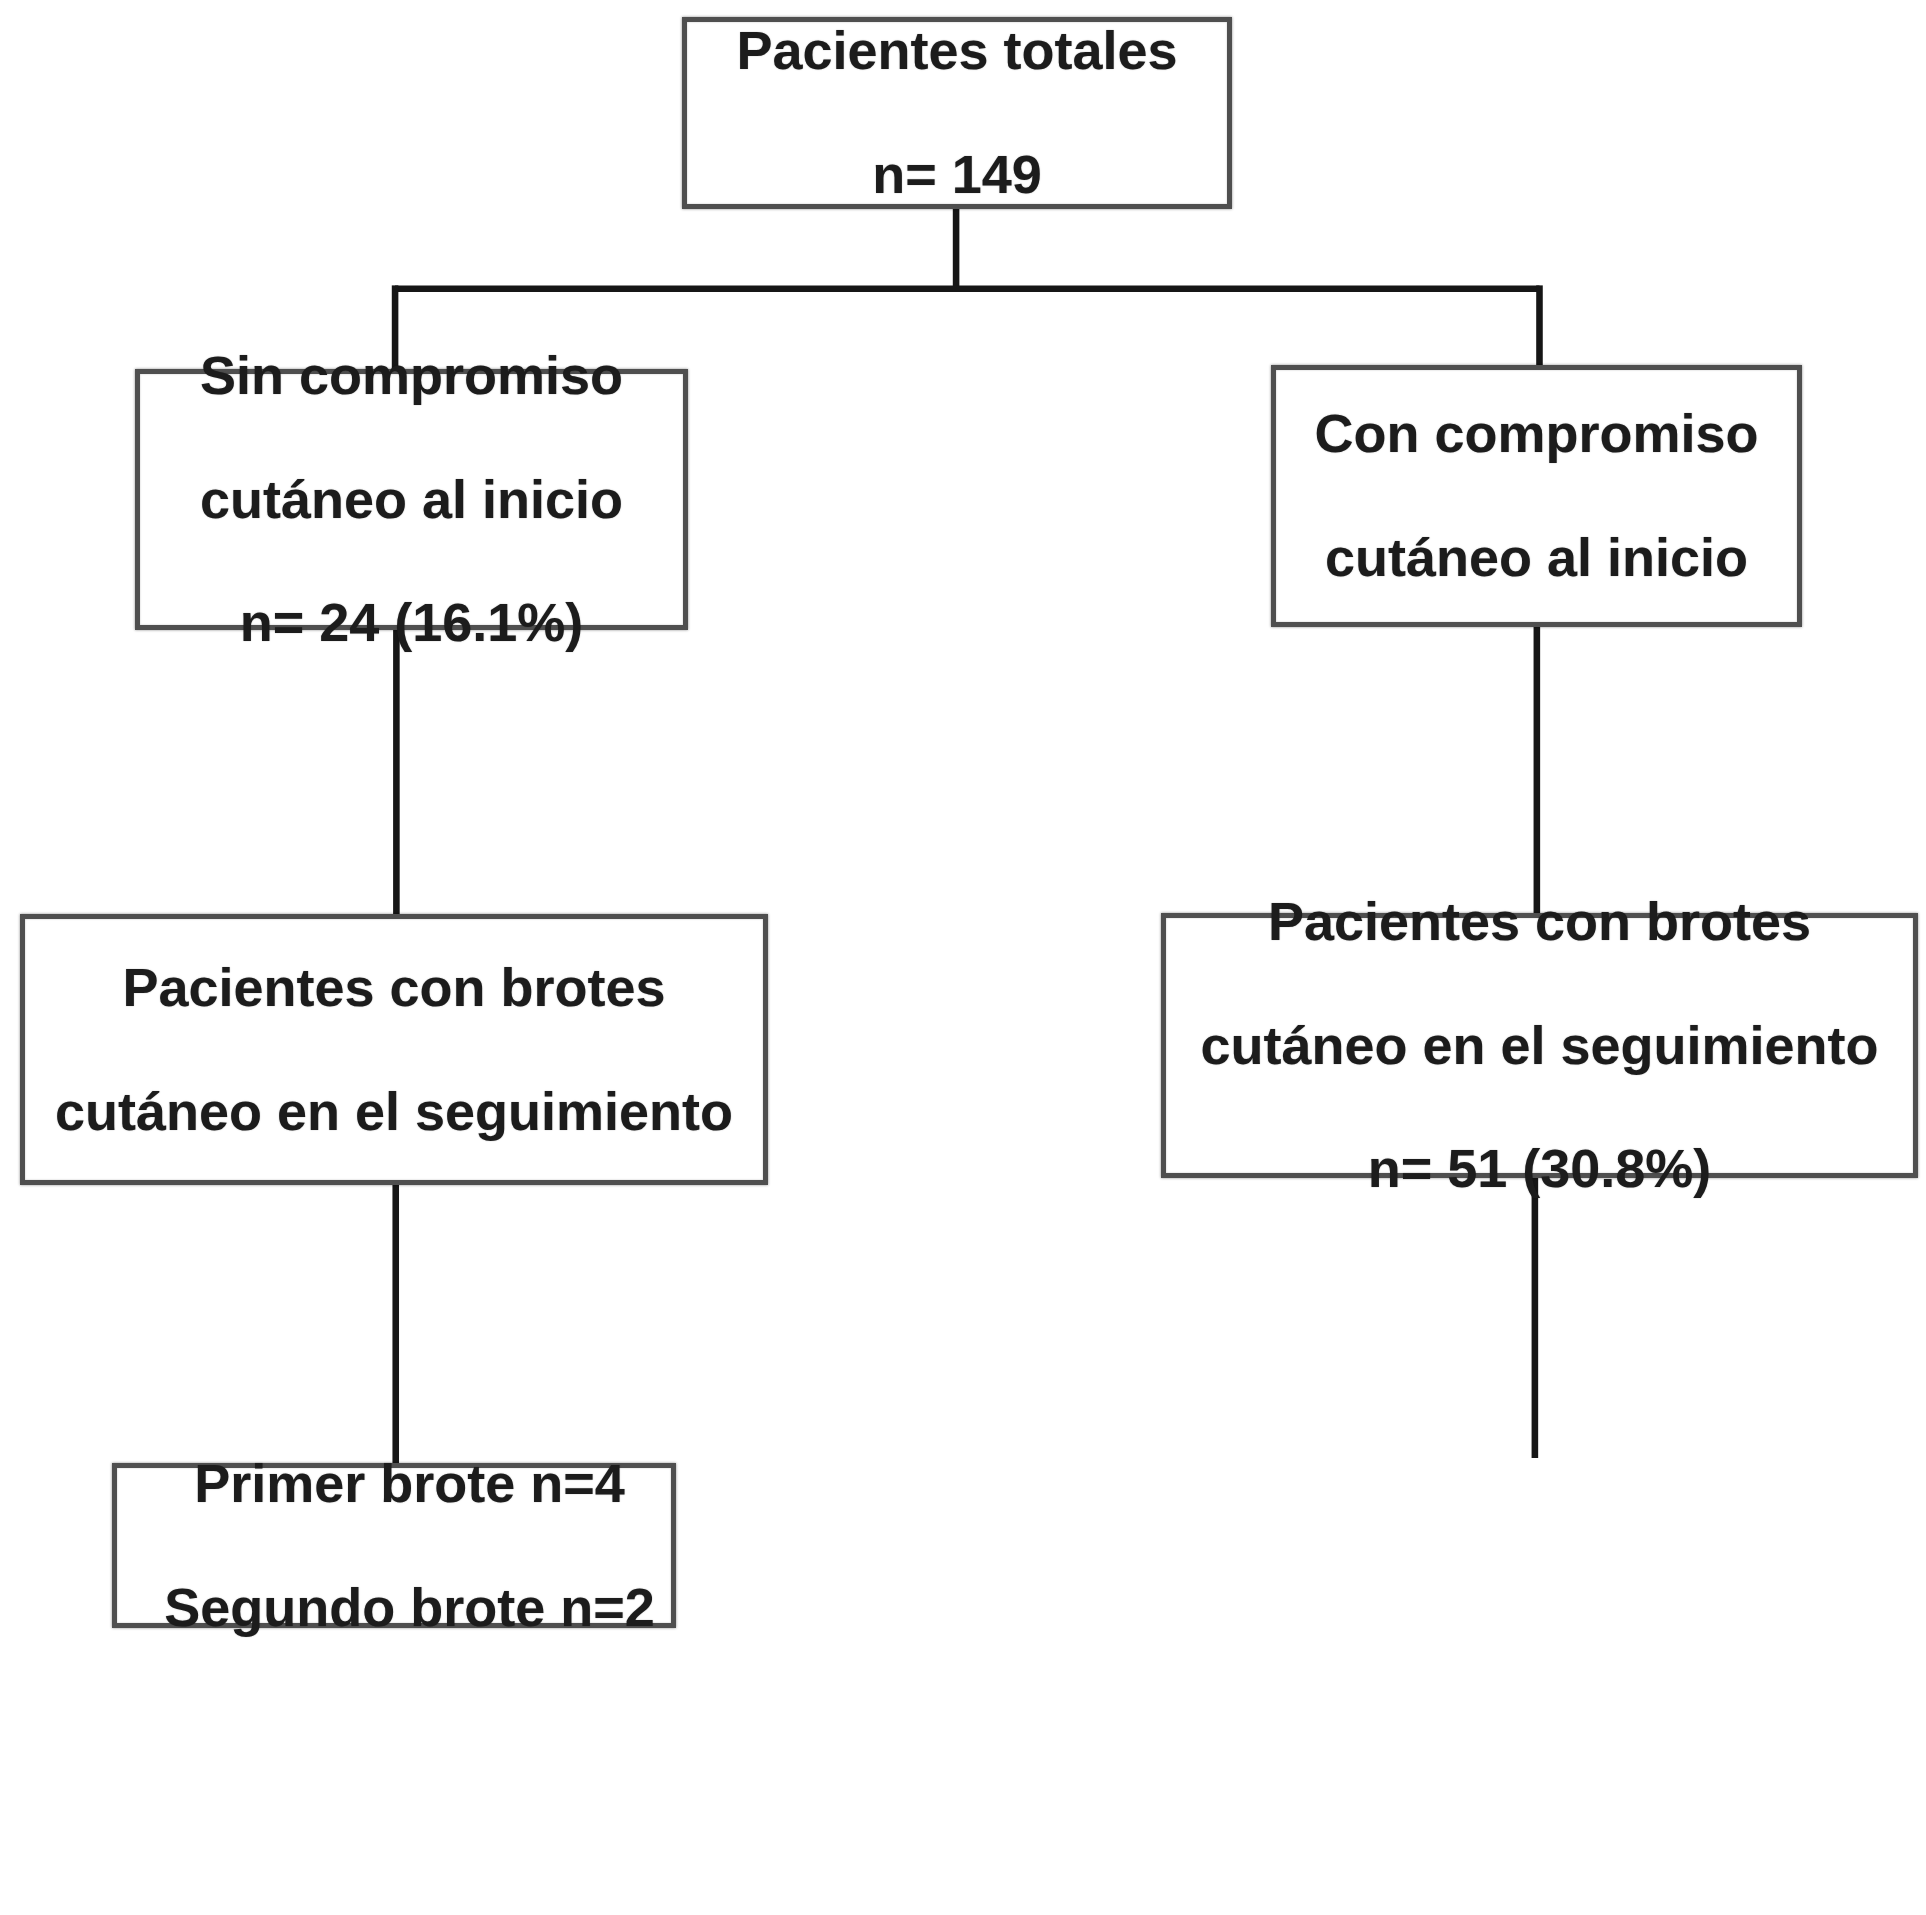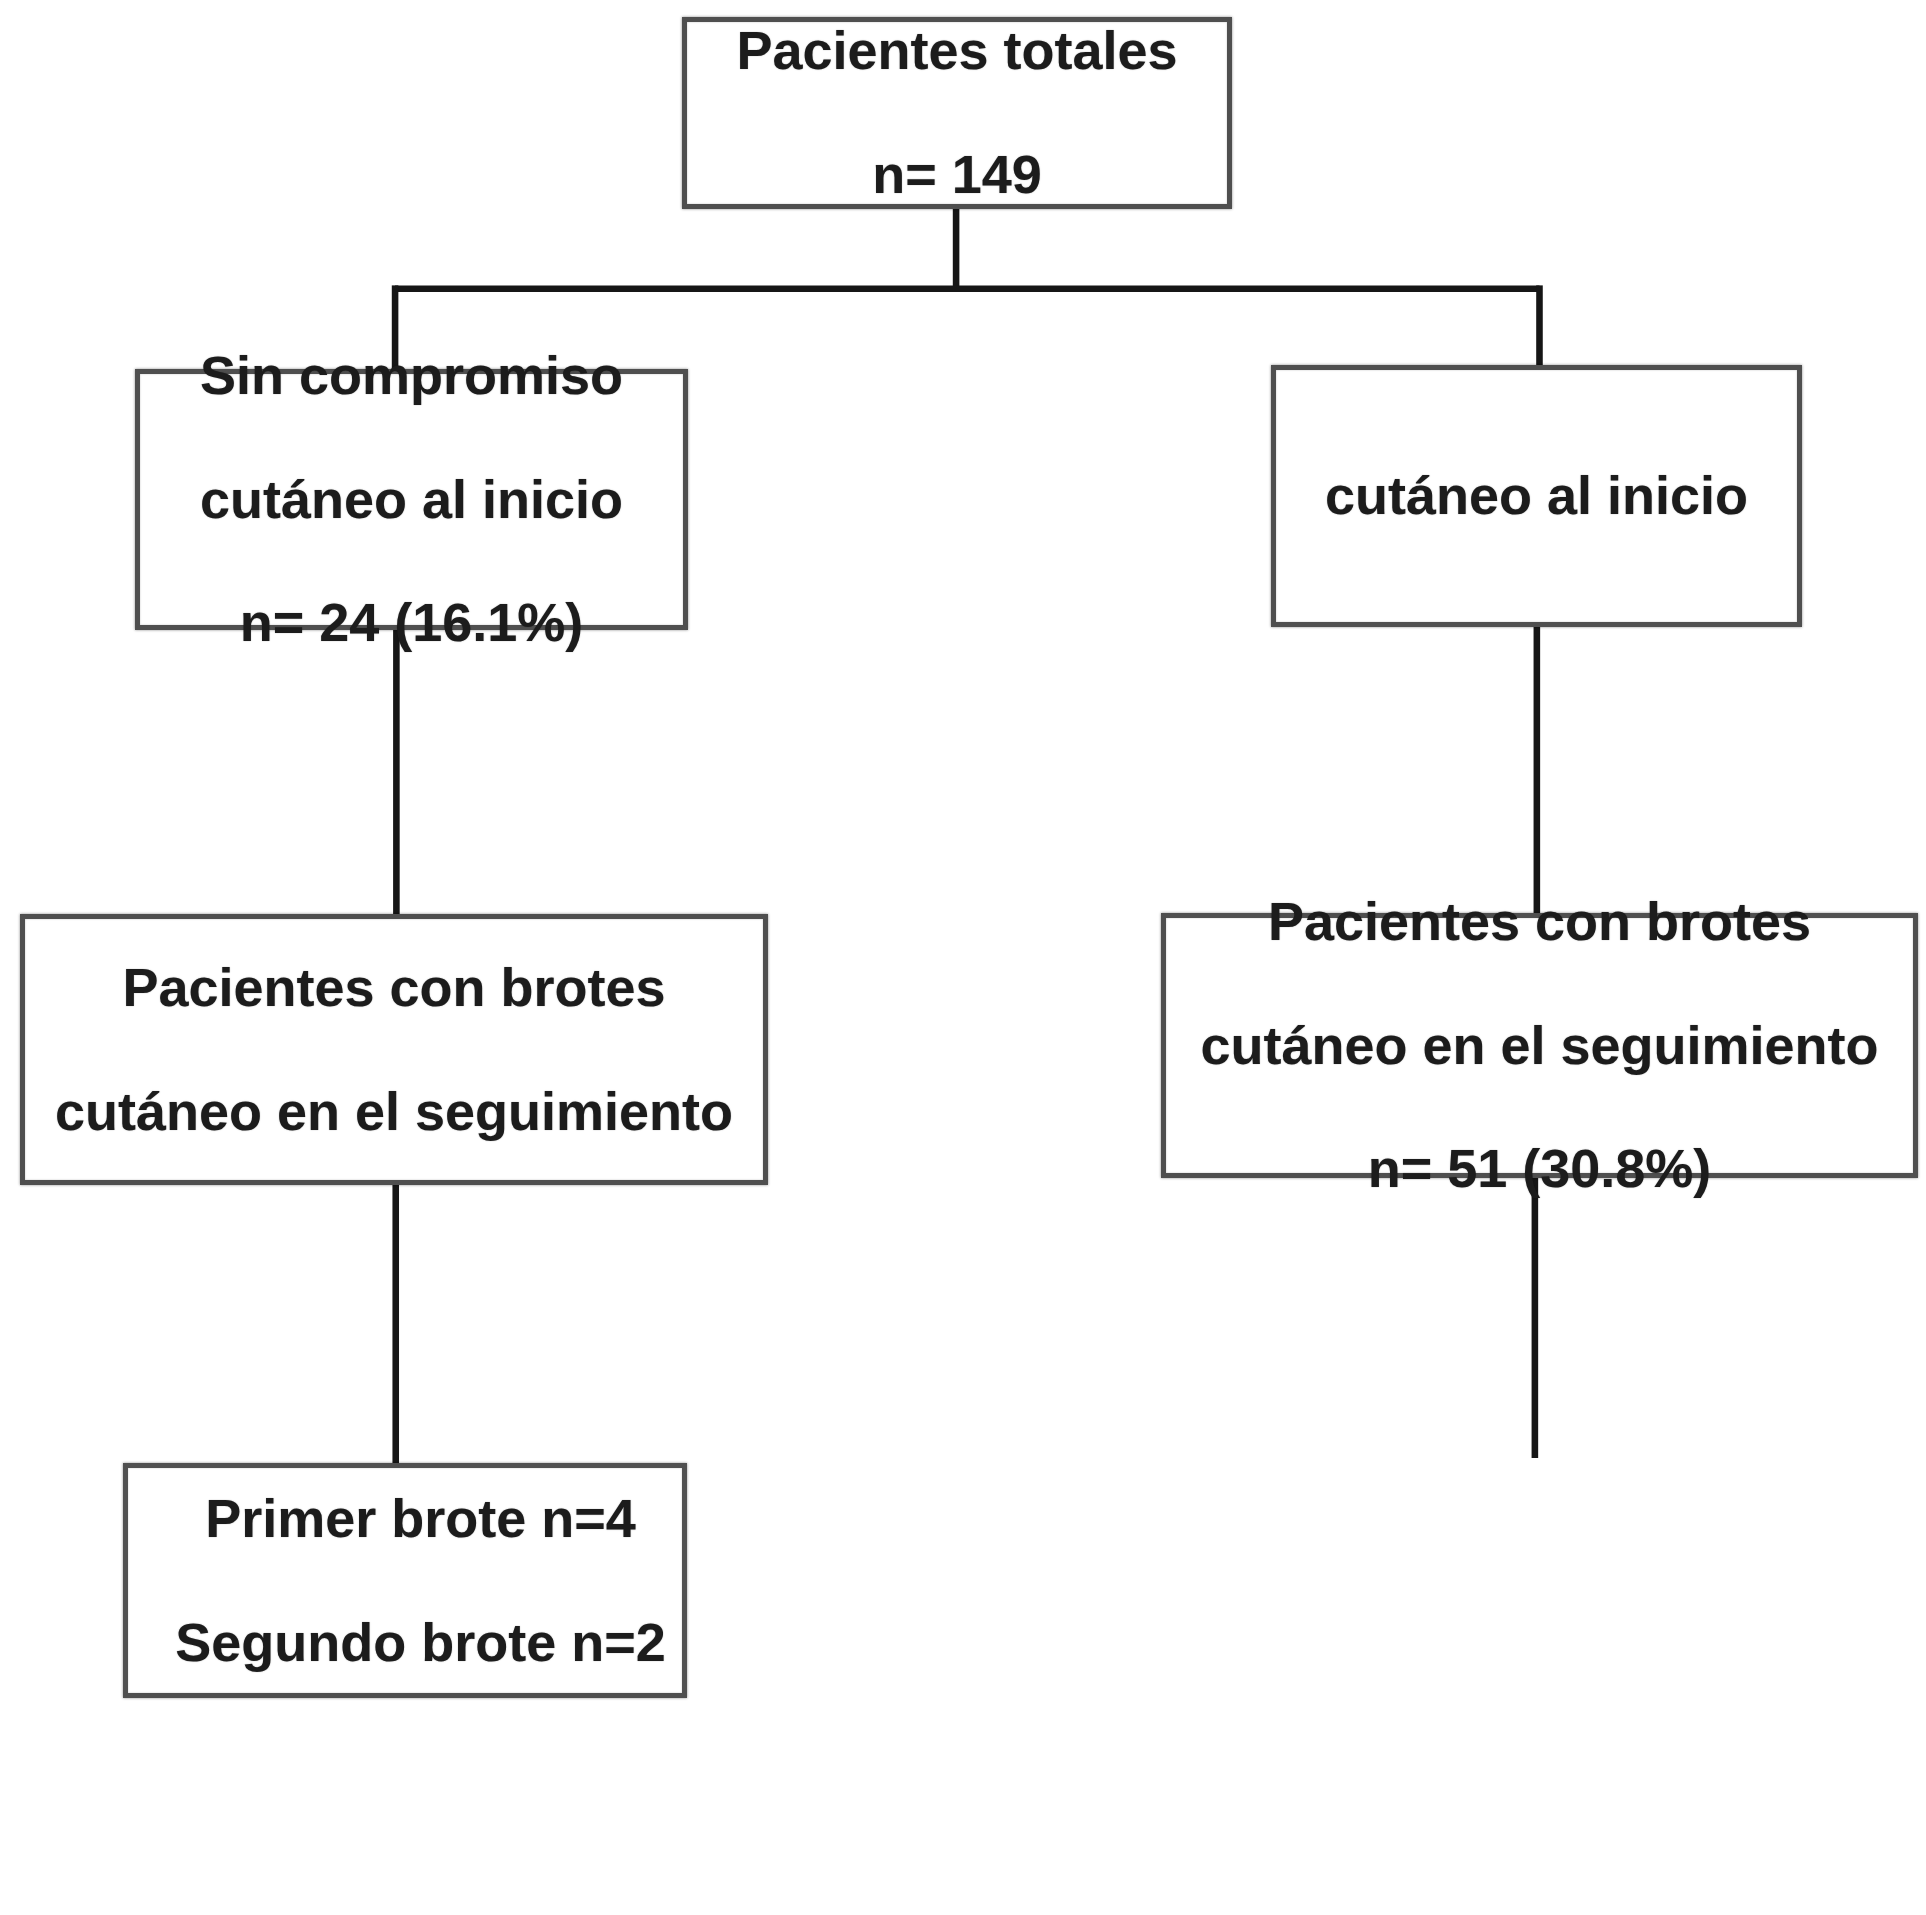--- a/index.html
+++ b/index.html
@@ -70,34 +70,35 @@
     <div class="ln">n= 149</div>
   </div>
 
   <div class="box" style="left:135px; top:369px; width:553px; height:261px;">
     <div class="ln">Sin compromiso</div>
     <div class="ln">cutáneo al inicio</div>
     <div class="ln">n= 24 (16.1%)</div>
   </div>
 
   <div class="box" style="left:1271px; top:365px; width:531px; height:262px;">
+    <div class="ln">Con compromiso</div>
     <div class="ln">cutáneo al inicio</div>
   </div>
 
   <div class="box" style="left:20px; top:914px; width:748px; height:271px;">
     <div class="ln">Pacientes con brotes</div>
     <div class="ln">cutáneo en el seguimiento</div>
   </div>
 
   <div class="box" style="left:1161px; top:913px; width:757px; height:265px;">
     <div class="ln">Pacientes con brotes</div>
     <div class="ln">cutáneo en el seguimiento</div>
     <div class="ln">n= 51 (30.8%)</div>
   </div>
 
-  <div class="box" style="left:123px; top:1463px; width:564px; height:235px;padding-left:31px;">
+  <div class="box" style="left:112px; top:1463px; width:564px; height:165px;padding-left:31px;">
     <div class="ln">Primer brote n=4</div>
     <div class="ln">Segundo brote n=2</div>
   </div>
 
 
 </div>
 
 
 </body></html>

